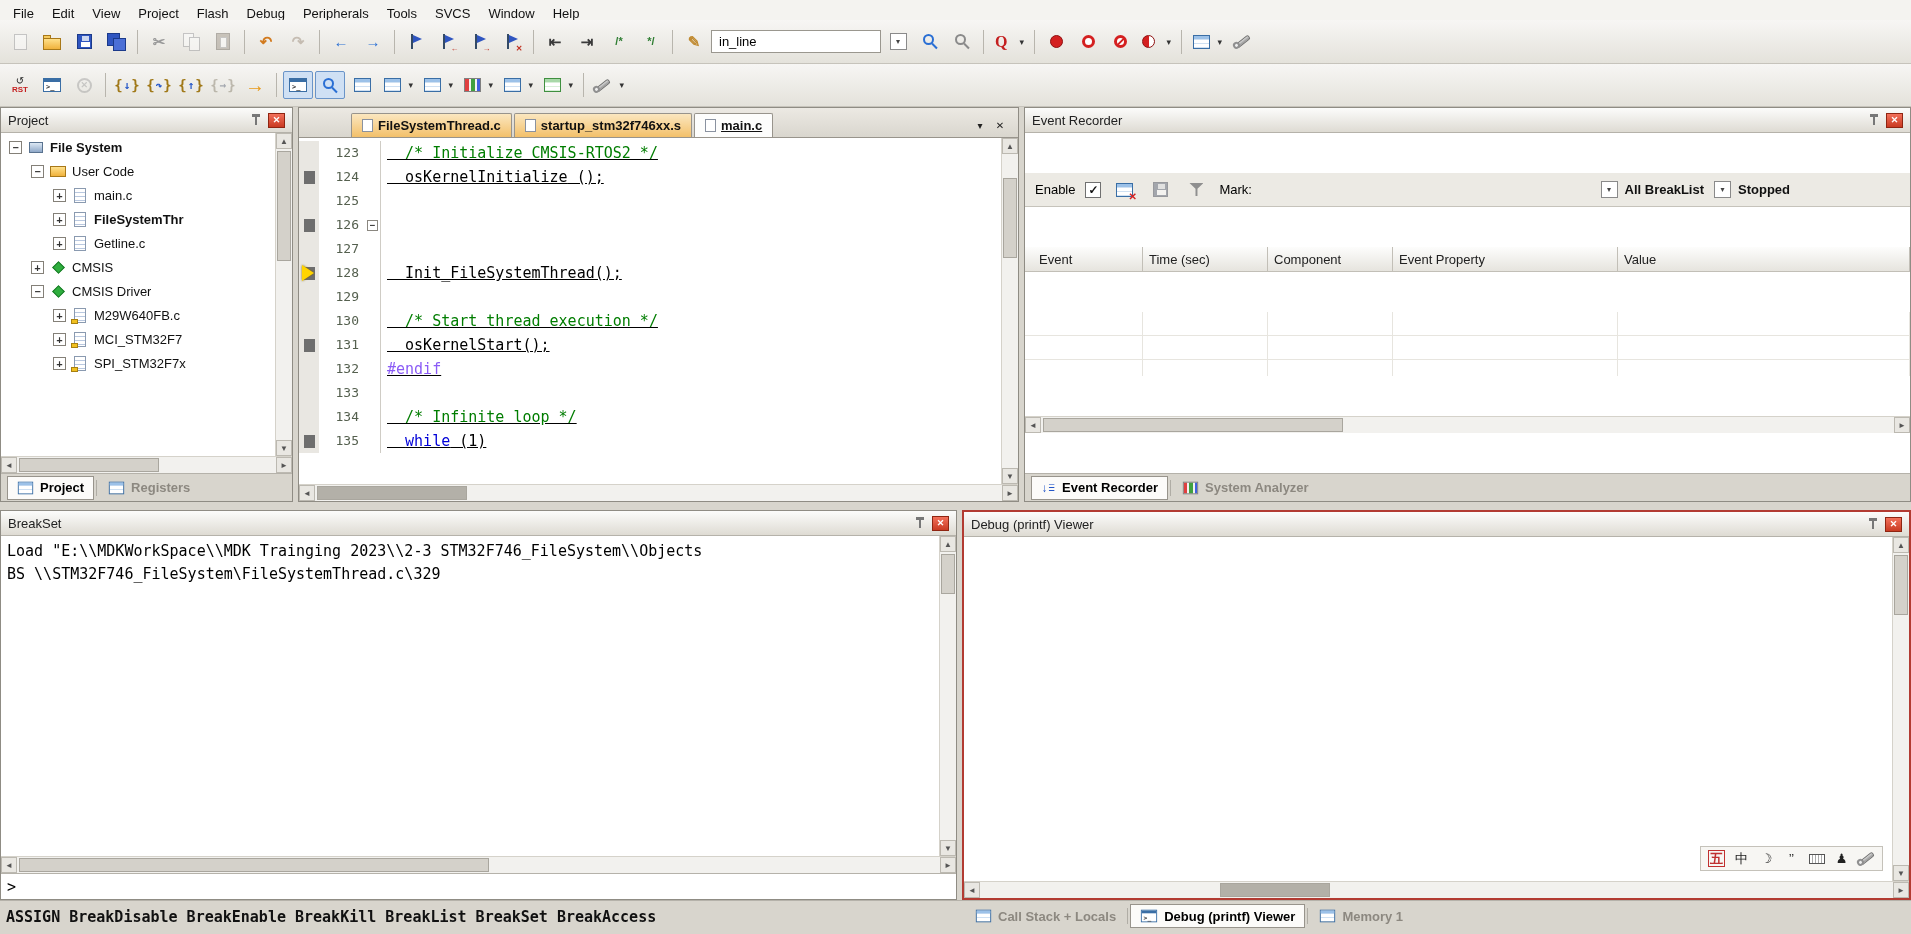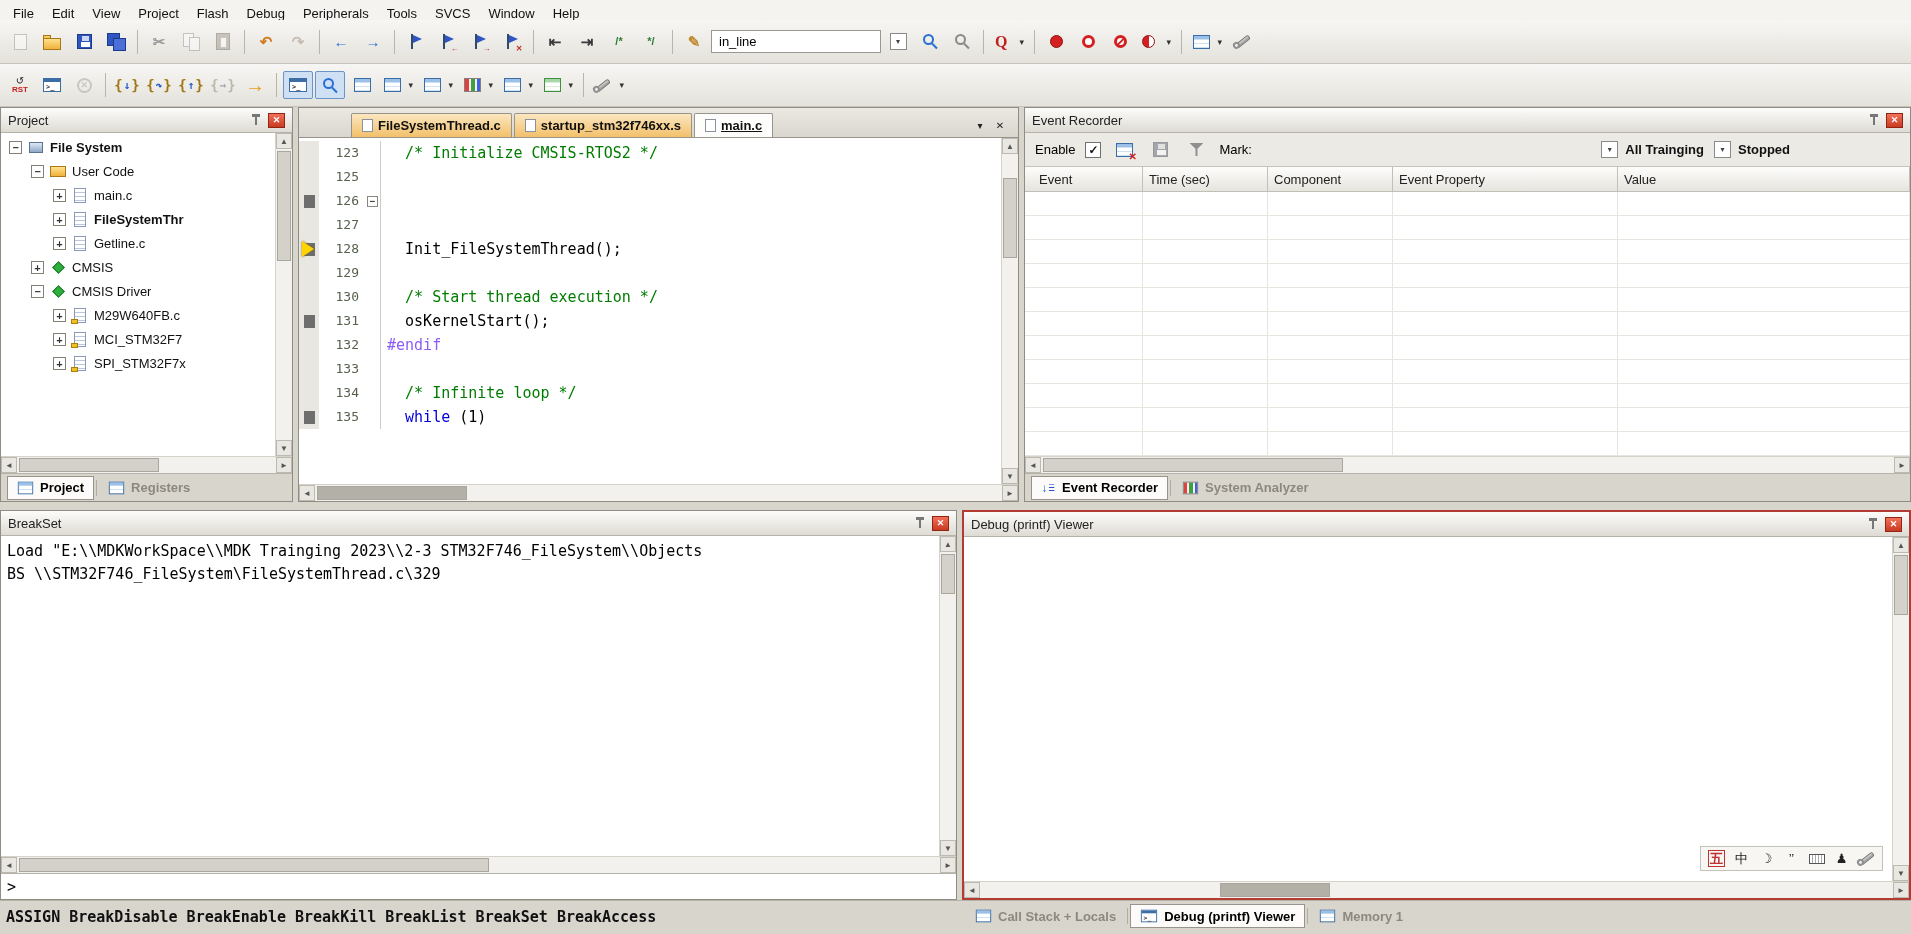--- a/index.html
+++ b/index.html
@@ -79,21 +79,21 @@
   .sh-erarrow::before{content:'↓';position:absolute;left:0;top:0;color:#2456c8;font-weight:bold;font-size:13px;line-height:14px;}
   .sh-erarrow::after{content:'';position:absolute;right:1px;top:3px;width:6px;height:9px;background:repeating-linear-gradient(#2456c8 0 1px,transparent 1px 3px);}
 
   
   #main{position:absolute;top:107px;left:0;right:0;height:395px;display:flex;}
   #bottom{position:absolute;top:510px;left:0;right:0;height:390px;display:flex;}
   .vgap{width:5px;flex:none;}
   .panel{display:flex;flex-direction:column;border:1px solid #8f8c84;background:#fff;}
   #project-panel{width:293px;flex:none;}
   #editor-panel{width:721px;flex:none;display:flex;flex-direction:column;border:1px solid #8f8c84;background:#fff;}
-  #event-panel{flex:1;}
+  #event-panel{flex:1;gap:40px;}
   #command-panel{width:957px;flex:none;}
   #debug-panel{flex:1;border:2px solid #b23b32;}
   .ptitle{height:25px;flex:none;display:flex;align-items:center;background:linear-gradient(#fcfcfb,#dedbd3);border-bottom:1px solid #b5b2aa;padding:0 7px;font-size:13px;color:#222;}
   .ptitle .sp{flex:1;}
   .pinic{width:12px;height:14px;position:relative;display:inline-block;}
   .pinic::before{content:'';position:absolute;left:2px;top:1px;width:8px;height:3px;background:#777;}
   .pinic::after{content:'';position:absolute;left:5px;top:4px;width:2px;height:8px;background:#777;}
   .closebox{width:17px;height:15px;margin-left:6px;background:linear-gradient(#f2705a,#c93a22);border:1px solid #8f2512;display:inline-flex;align-items:center;justify-content:center;}
   .closebox::before{content:'✕';color:#fff;font-size:9px;font-weight:bold;}
 
@@ -143,21 +143,21 @@
   .ebody{flex:1;display:flex;overflow:hidden;background:#fff;}
   #code-lines{flex:1;overflow:hidden;background:#fff;padding-top:3px;}
   .cline{display:flex;height:24px;align-items:stretch;}
   .cmargin{width:20px;background:#e9e7e2;position:relative;display:flex;align-items:center;justify-content:center;flex:none;}
   .mblock{width:11px;height:13px;background:#6e6e6e;}
   .marrow{position:absolute;left:3px;top:4px;width:0;height:0;border-top:8px solid transparent;border-bottom:8px solid transparent;border-left:12px solid #ffd400;filter:drop-shadow(0 0 1px #806000);}
   .cnum{width:46px;text-align:right;padding-right:6px;color:#55604f;font:13px/24px "DejaVu Sans Mono",monospace;flex:none;}
   .cfold{width:16px;border-right:1px solid #cfccc5;display:flex;align-items:center;justify-content:center;flex:none;}
   .foldbox{width:11px;height:11px;border:1px solid #8a8780;background:#fff;display:flex;align-items:center;justify-content:center;color:#333;}
   .foldbox::before{content:'−';font:bold 9px/9px "DejaVu Sans Mono",monospace;}
-  .ccode{flex:1;overflow:hidden;padding-left:6px;white-space:pre;font:15px/24px "DejaVu Sans Mono",monospace;color:#000;}
+  .ccode{flex:1;overflow:hidden;padding-left:6px;white-space:pre;font:15px/24px "DejaVu Sans Mono",monospace;color:#000;text-decoration:underline;}
   .tk-cmt{color:#007d00;}
   .tk-kw{color:#0000d8;}
   .tk-pre{color:#8b5cf6;}
   .tk-pln{color:#000;}
   .tk-fn{color:#000;text-decoration:underline;}
 
   
   .er-toolbar{height:34px;flex:none;display:flex;align-items:center;gap:10px;padding:0 10px;background:#eceae4;border-bottom:1px solid #c6c3bb;font-size:13px;}
   .er-toolbar .sp{flex:1;}
   .checkbox{width:16px;height:16px;background:#fff;border:1px solid #707070;display:inline-flex;align-items:center;justify-content:center;flex:none;}
@@ -499,20 +499,28 @@
         <span class="etbtn dd"></span>
         <span class="etbtn x"></span>
       </div>
       <div class="ebody">
         <div id="code-lines">
             <div class="cline">
               <span class="cmargin"></span>
               <span class="cnum">123</span>
               <span class="cfold"></span>
               <span class="ccode"><span class="tk-cmt">  /* Initialize CMSIS-RTOS2 */</span></span>
+            </div>
+            <div class="cline">
+              <span class="cmargin">
+                <span class="mblock"></span>
+              </span>
+              <span class="cnum">124</span>
+              <span class="cfold"></span>
+              <span class="ccode"><span class="tk-pln">  </span><span class="tk-fn">osKernelInitialize</span><span class="tk-pln"> ();</span></span>
             </div>
             <div class="cline">
               <span class="cmargin"></span>
               <span class="cnum">125</span>
               <span class="cfold"></span>
               <span class="ccode"></span>
             </div>
             <div class="cline">
               <span class="cmargin">
                 <span class="mblock"></span>
@@ -620,21 +628,21 @@
         <span class="ic dis">
             <span class="sh-floppy"></span>
           </span>
         <span class="ic">
             <span class="sh-funnel"></span>
           </span>
         <span>Mark:</span>
         <span class="sp"></span>
         <span class="mini-combo">
           <span class="minibox"></span>
-          <span class="minilabel">All Trainging</span>
+          <span class="minilabel">All BreakList</span>
         </span>
         <span class="mini-combo last">
           <span class="minibox"></span>
           <span class="minilabel">Stopped</span>
         </span>
       </div>
       <div id="er-header">
           <div class="ercell hcell" style="width: 110px;">Event</div>
           <div class="ercell hcell" style="width: 125px;">Time (sec)</div>
           <div class="ercell hcell" style="width: 125px;">Component</div>

